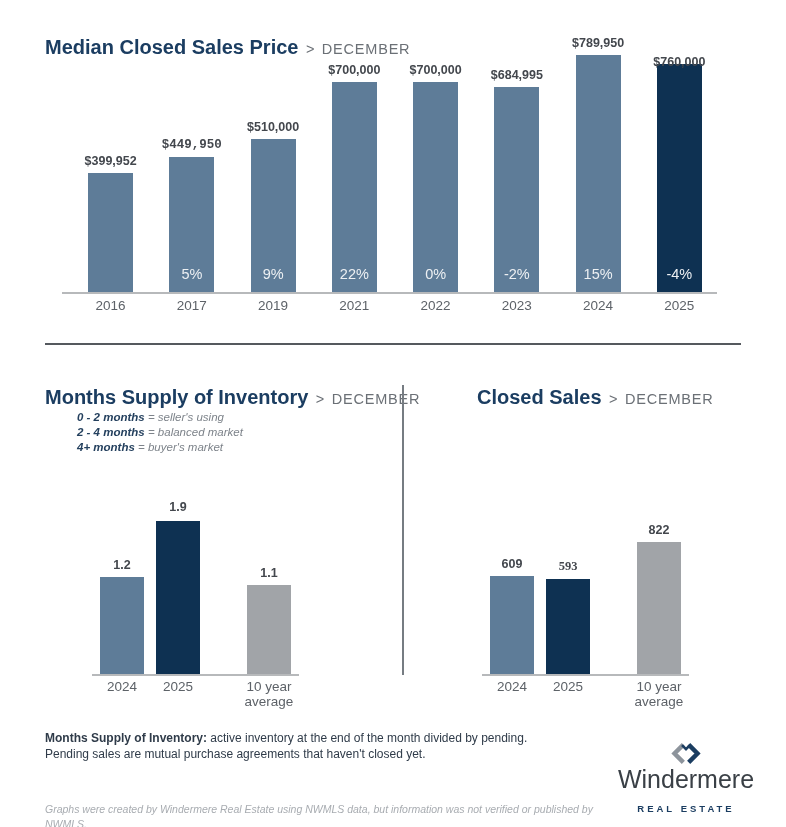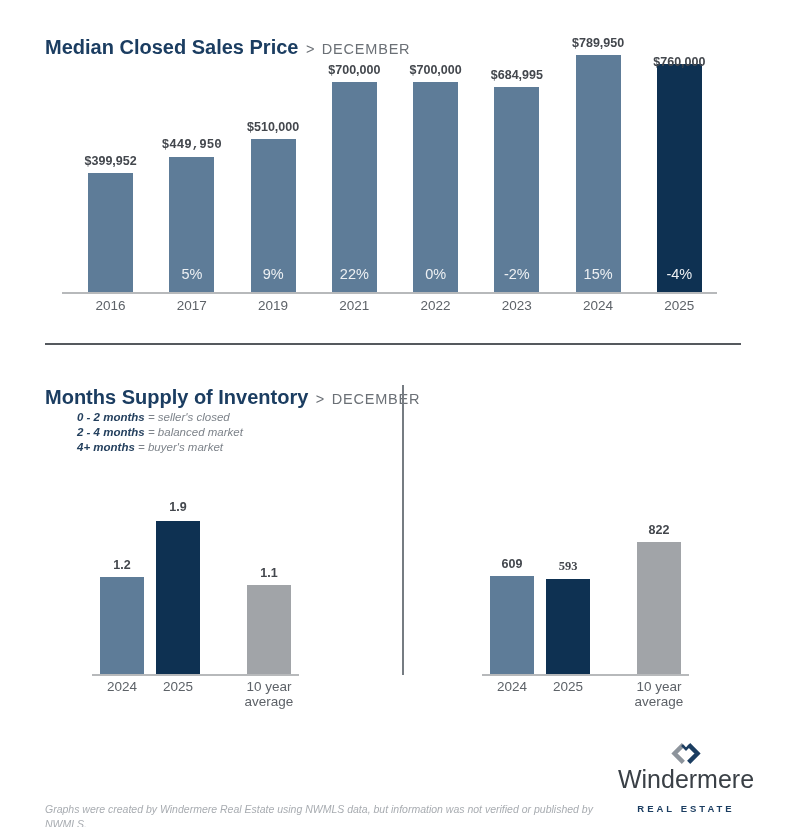--- a/index.html
+++ b/index.html
@@ -126,21 +126,21 @@
   <div class="h-divider"></div>
 
   <div class="chart-title" id="title-1">
     <span class="t-main">Months Supply of Inventory</span>
     <span class="t-sep">&gt;</span>
     <span class="t-period">DECEMBER</span>
   </div>
   <div class="legend">
     <div>
       <span class="lg-term">0 - 2 months</span>
-      <span class="lg-def">= seller's closed</span>
+      <span class="lg-def">= seller's using</span>
     </div>
     <div>
       <span class="lg-term">2 - 4 months</span>
       <span class="lg-def">= balanced market</span>
     </div>
     <div>
       <span class="lg-term">4+ months</span>
       <span class="lg-def">= buyer's market</span>
     </div>
   </div>
@@ -159,40 +159,50 @@
       <div class="slot">
         <div class="value-label" style="bottom: 94px;">1.1</div>
         <div class="bar" style="height: 89px; width: 44px; background: rgb(161, 164, 168);"></div>
         <div class="tick-label">10 year average</div>
       </div>
     </div>
   <div class="axis" id="axis-1"></div>
 
   <div class="v-divider"></div>
 
+  <div class="chart-title" id="title-2">
+    <span class="t-main">Closed Sales</span>
+    <span class="t-sep">&gt;</span>
+    <span class="t-period">DECEMBER</span>
+  </div>
 
   <div class="chart" id="chart-2">
       <div class="slot">
         <div class="value-label" style="bottom: 103px;">609</div>
         <div class="bar" style="height: 98px; width: 44px; background: rgb(94, 124, 152);"></div>
         <div class="tick-label">2024</div>
       </div>
       <div class="slot">
         <div class="value-label" style="bottom: 100px; font-family: Liberation Serif, serif;">593</div>
         <div class="bar" style="height: 95px; width: 44px; background: rgb(14, 49, 82);"></div>
         <div class="tick-label">2025</div>
       </div>
       <div class="slot">
         <div class="value-label" style="bottom: 137px;">822</div>
         <div class="bar" style="height: 132px; width: 44px; background: rgb(161, 164, 168);"></div>
         <div class="tick-label">10 year average</div>
       </div>
     </div>
   <div class="axis" id="axis-2"></div>
 
+  <p class="def-text">
+    <strong>Months Supply of Inventory:</strong>
+    <span>active inventory at the end of the month divided by pending.</span><br>
+    <span>Pending sales are mutual purchase agreements that haven't closed yet.</span>
+  </p>
 
   <p class="disclaimer">
     <span>Graphs were created by Windermere Real Estate using NWMLS data, but information was not verified or published by NWMLS.</span><br>
   </p>
 
   <div class="logo">
     <svg class="mark" width="34" height="23" viewBox="0 0 36 26">
       <path d="M15 3 L5 13 L15 23" fill="none" stroke="#8D949C" stroke-width="5"></path>
       <path d="M21 3 L31 13 L21 23" fill="none" stroke="#1B3D61" stroke-width="5"></path>
       <path d="M13.5 3.5 L18 8 L22.5 3.5" fill="none" stroke="#1B3D61" stroke-width="3"></path>

